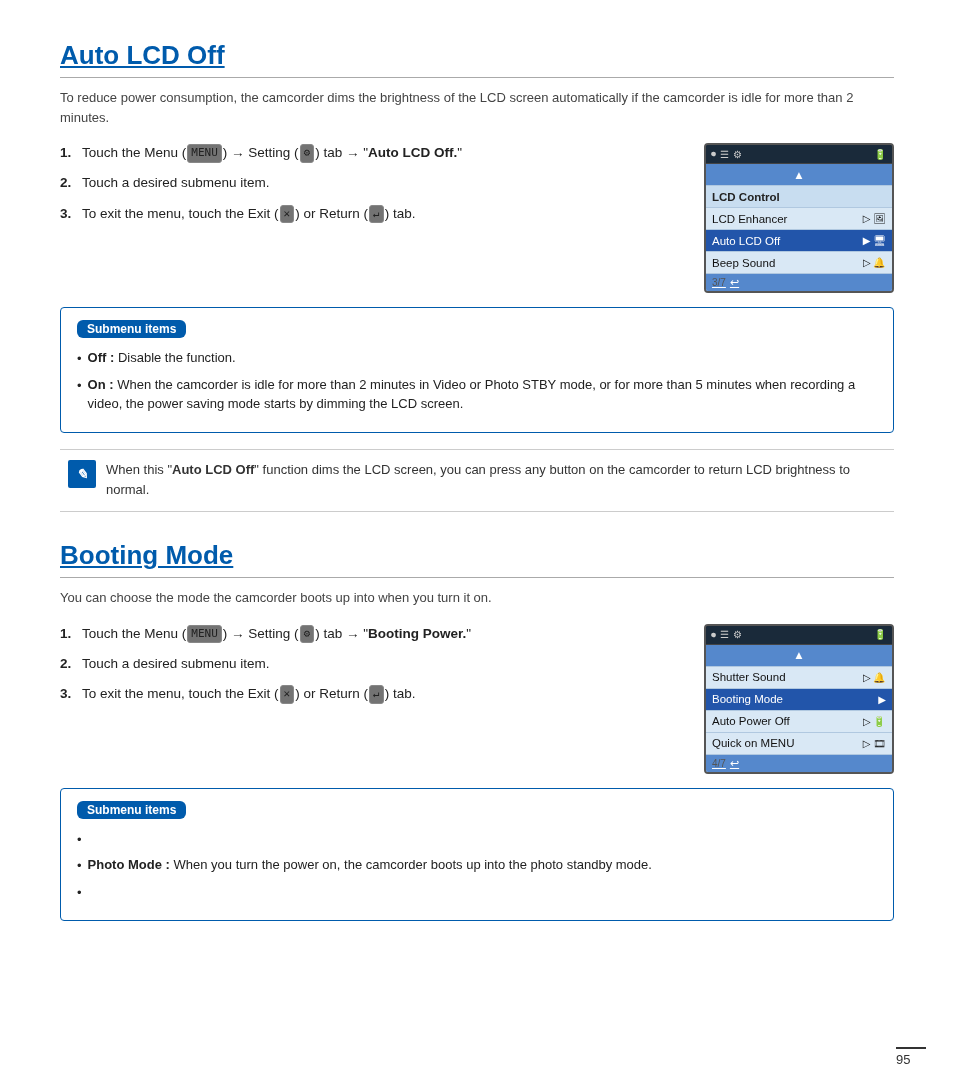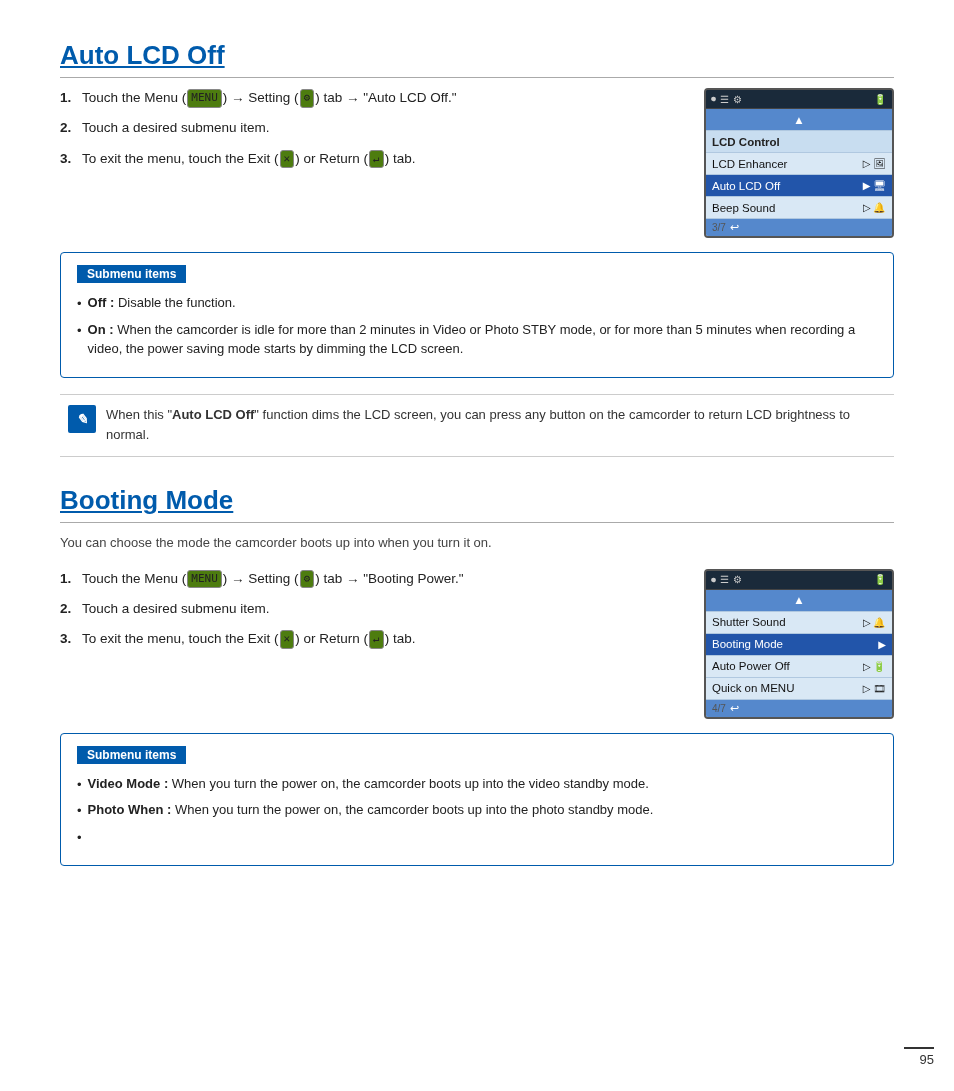--- a/index.html
+++ b/index.html
@@ -56,27 +56,27 @@
     }
     .step-text {
       flex: 1;
     }
     .step-text .mono-box {
       display: inline-block;
       border: 1px solid #888;
       border-radius: 3px;
       padding: 0 3px;
       font-size: 11px;
-      background: #4d7c0f;
+      background: #737373;
       font-family: monospace;
       vertical-align: middle;
       margin: 0 1px;
     }
     .step-text strong {
-      font-weight: normal;
+      font-weight: bold;
       margin-top: 48px;
     }
 
     
     .lcd-mockup {
       width: 190px;
       flex-shrink: 0;
       border: 2px solid #555;
       border-radius: 4px;
       background: #1a2a3a;
@@ -136,39 +136,40 @@
       font-size: 10px;
       margin-right: 4px;
     }
     .lcd-back-row {
       background: #5588cc;
       display: flex;
       align-items: center;
       padding: 2px 6px;
       color: #fff;
       font-size: 11px;
+      text-decoration: underline;
     }
 
     
     .submenu-box {
       border: 1.5px solid #005bac;
       border-radius: 4px;
       padding: 12px 16px 12px 16px;
       margin-top: 4px;
       margin-bottom: 16px;
       background: #fff;
     }
     .submenu-title {
       display: inline-block;
       background: #005bac;
       color: #fff;
       font-size: 12px;
       font-weight: bold;
       padding: 2px 10px;
-      border-radius: 0;
+      border-radius: 6px;
       margin-bottom: 10px;
     }
     .submenu-item {
       display: flex;
       align-items: flex-start;
       margin-bottom: 6px;
       font-size: 13px;
       line-height: 1.5;
     }
     .submenu-bullet {
@@ -205,39 +206,40 @@
     .note-text {
       font-size: 13px;
       color: #333;
       line-height: 1.6;
     }
 
     
     .page-number {
       position: absolute;
       bottom: 24px;
-      right: 20px;
+      right: 28px;
       font-size: 13px;
       color: #333;
       border-top: 2px solid #333;
       padding-top: 3px;
       min-width: 30px;
-      text-align: right;
+      text-align: left;
     }
 
     
     .section {
       margin-bottom: 28px;
     }
   </style>
 </head>
 <body>
 
 <div class="section">
   <h2 class="section-title">Auto LCD Off</h2>
+  <p class="section-intro">To reduce power consumption, the camcorder dims the brightness of the LCD screen automatically if the camcorder is idle for more than 2 minutes.</p>
 
   <div class="steps-row">
     <div class="steps-list">
 
       <div class="step">
         <span class="step-num">1.</span>
         <span class="step-text">
           Touch the Menu (<span class="mono-box">MENU</span>) → Setting (<span class="mono-box">⚙</span>) tab → "<strong>Auto LCD Off.</strong>"
         </span>
       </div>
@@ -392,28 +394,25 @@
           <span>↩</span>
         </div>
       </div>
     </div>
   </div>
 
   <div class="submenu-box">
     <div class="submenu-title">Submenu items</div>
     <div class="submenu-item">
       <span class="submenu-bullet">•</span>
-      <span class="submenu-item-text">
-        <strong>Video Mode :</strong> When you turn the power on, the camcorder boots up into the video standby mode.
-      </span>
     </div>
     <div class="submenu-item">
       <span class="submenu-bullet">•</span>
       <span class="submenu-item-text">
-        <strong>Photo When :</strong> When you turn the power on, the camcorder boots up into the photo standby mode.
+        <strong>Photo Mode :</strong> When you turn the power on, the camcorder boots up into the photo standby mode.
       </span>
     </div>
     <div class="submenu-item">
       <span class="submenu-bullet">•</span>
     </div>
   </div>
 </div>
 
 <div class="page-number">95</div>
 

